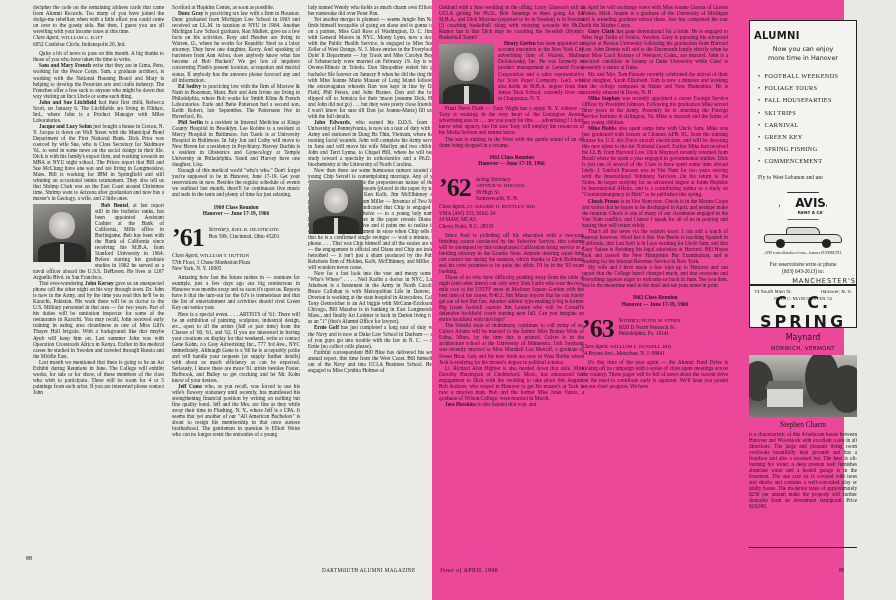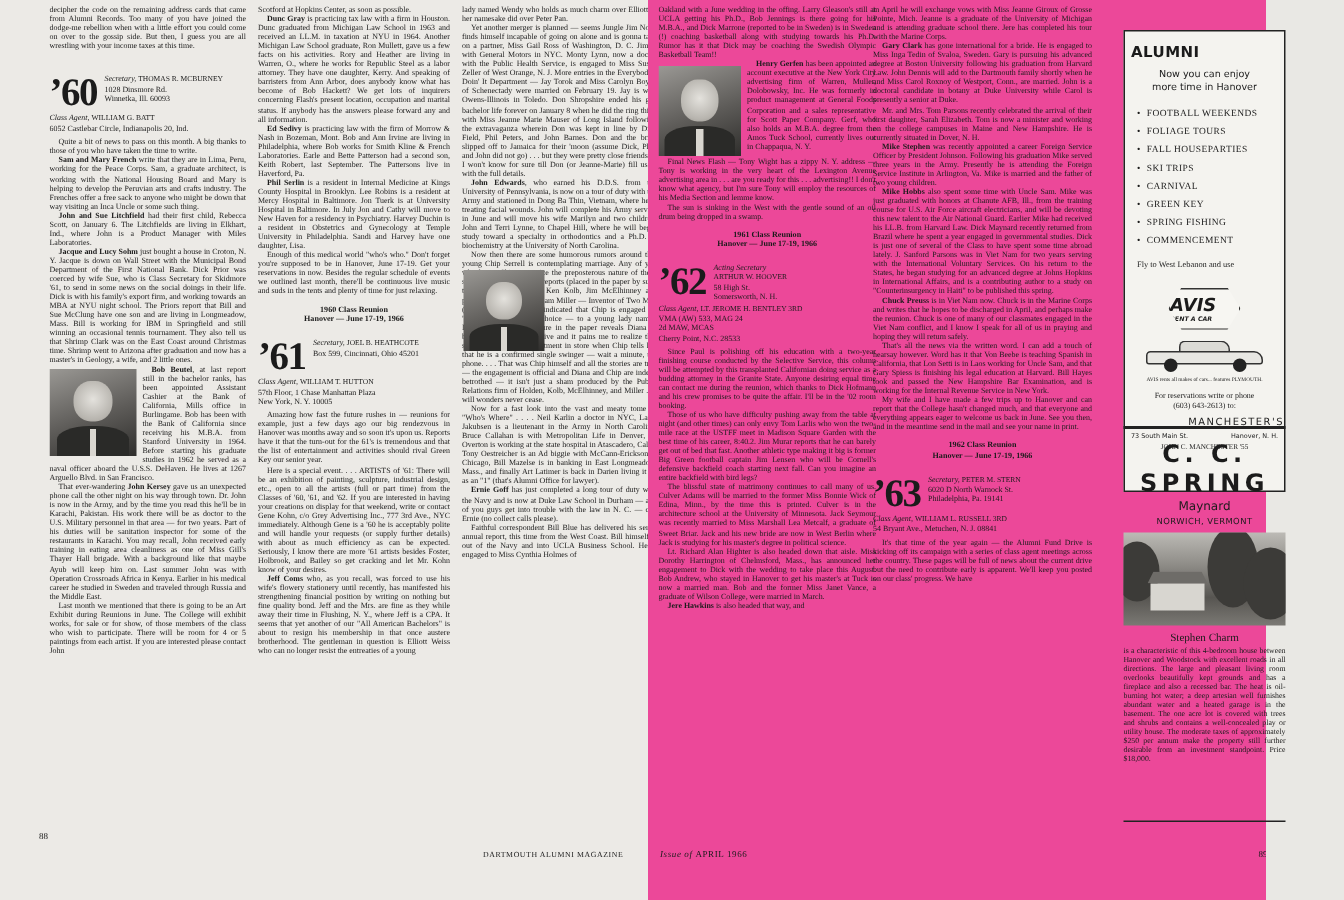--- a/index.html
+++ b/index.html
@@ -25,21 +25,21 @@
 .photo .tie{position:absolute;left:46%;bottom:0;width:8%;height:30%;background:#d9d6d0}
 .folio{position:absolute;font-size:6px}
 .runner{position:absolute;font-size:5.2px;letter-spacing:.4px;font-variant:small-caps}
 
 .ad-alumni{position:absolute;left:749px;top:20px;width:108px;height:308px;border:1px solid #222;background:#f4f3ef;font-family:"DejaVu Sans","Liberation Sans",sans-serif}
 .ad-alumni .t{font-weight:bold;font-size:10px;margin:9px 0 0 4px;letter-spacing:.3px}
 .ad-alumni .s{text-align:center;font-size:6.4px;line-height:9px;margin-top:4px}
 .ad-alumni ul{list-style:none;margin:7px 0 0 8px;font-family:"Liberation Serif",serif;font-size:6.3px;line-height:12.2px;letter-spacing:.3px}
 .ad-alumni ul li::before{content:"\2022";margin-right:4px}
 .ad-alumni .fly{font-family:"Liberation Serif",serif;font-size:5.6px;margin:6px 0 0 8px}
-.avis{margin:12px auto 0;width:48px;height:28px;border:1px solid #333;clip-path:polygon(18% 0,82% 0,100% 50%,82% 100%,18% 100%,0 50%);background:#f7f6f2;text-align:left;font-weight:bold;font-style:italic}
+.avis{margin:12px auto 0;width:48px;height:28px;border:1px solid #333;clip-path:polygon(18% 0,82% 0,100% 50%,82% 100%,18% 100%,0 50%);background:#f7f6f2;text-align:right;font-weight:bold;}
 .avis .a1{font-size:12px;line-height:14px;margin-top:3px}
 .avis .a2{font-size:4.2px;line-height:5px}
 .car{position:relative;margin:5px auto 0;width:78px;height:22px}
 .car .body{position:absolute;left:0;top:9px;width:78px;height:9px;border:1px solid #333;border-radius:3px 6px 2px 2px;background:#e8e7e3}
 .car .roof{position:absolute;left:22px;top:2px;width:34px;height:9px;border:1px solid #333;border-bottom:none;border-radius:4px 6px 0 0;background:#dcdbd6}
 .car .w1,.car .w2{position:absolute;top:14px;width:9px;height:9px;border-radius:50%;background:#222}
 .car .w1{left:12px}.car .w2{left:58px}
 .ad-alumni .cap{font-family:"Liberation Serif",serif;font-size:3.6px;text-align:center;margin-top:4px}
 .ad-alumni .res{font-family:"Liberation Serif",serif;text-align:center;font-size:5.3px;line-height:7px;margin-top:6px}
 .ad-alumni .mn{text-align:right;font-weight:normal;font-size:6.6px;letter-spacing:1px;margin-top:2px}
@@ -57,29 +57,20 @@
 .ad-hills .ttl{font-family:"Liberation Serif",serif;text-align:center;font-size:7.4px;margin-top:3px}
 .ad-hills .body{font-family:"Liberation Serif",serif;font-size:5.2px;line-height:6px;text-align:justify;margin-top:2px}
 </style>
 </head>
 <body>
 
 <div class="page" id="page-left">
 
   <div class="col" style="left:33px;width:131px;height:545px;">
     <p class="noind">decipher the code on the remaining address cards that came from Alumni Records. Too many of you have joined the dodge-me rebellion when with a little effort you could come on over to the gossip side. But then, I guess you are all wrestling with your income taxes at this time.</p>
-    <div class="head" style="margin-top:16px">
-      <div class="yr">’60</div>
-      <div class="sec">
-        <span class="it">Secretary,</span>
-        <span class="sm">THOMAS R. MCBURNEY</span><br>
-        <span>1028 Dinsmore Rd.</span><br>
-        <span>Winnetka, Ill. 60093</span>
-      </div>
-    </div>
     <div class="sec" style="margin-bottom:3px">
       <span class="it">Class Agent,</span>
       <span class="sm">WILLIAM G. BATT</span><br>
       <span>6052 Castlebar Circle, Indianapolis 20, Ind.</span>
     </div>
     <p>Quite a bit of news to pass on this month. A big thanks to those of you who have taken the time to write.</p>
     <p><b>Sam and Mary French</b><span> write that they are in Lima, Peru, working for the Peace Corps. Sam, a graduate architect, is working with the National Housing Board and Mary is helping to develop the Peruvian arts and crafts industry. The Frenches offer a free sack to anyone who might be down that way visiting an Inca Uncle or some such thing.</span></p>
     <p><b>John and Sue Litchfield</b><span> had their first child, Rebecca Scott, on January 6. The Litchfields are living in Elkhart, Ind., where John is a Product Manager with Miles Laboratories.</span></p>
     <p><b>Jacque and Lucy Sohm</b><span> just bought a house in Croton, N. Y. Jacque is down on Wall Street with the Municipal Bond Department of the First National Bank. Dick Prior was coerced by wife Sue, who is Class Secretary for Skidmore '61, to send in some news on the social doings in their life. Dick is with his family's export firm, and working towards an MBA at NYU night school. The Priors report that Bill and Sue McClung have one son and are living in Longmeadow, Mass. Bill is working for IBM in Springfield and still winning an occasional tennis tournament. They also tell us that Shrimp Clark was on the East Coast around Christmas time. Shrimp went to Arizona after graduation and now has a master's in Geology, a wife, and 2 little ones.</span></p>
     <div class="photo" style="width:58px;height:58px">

